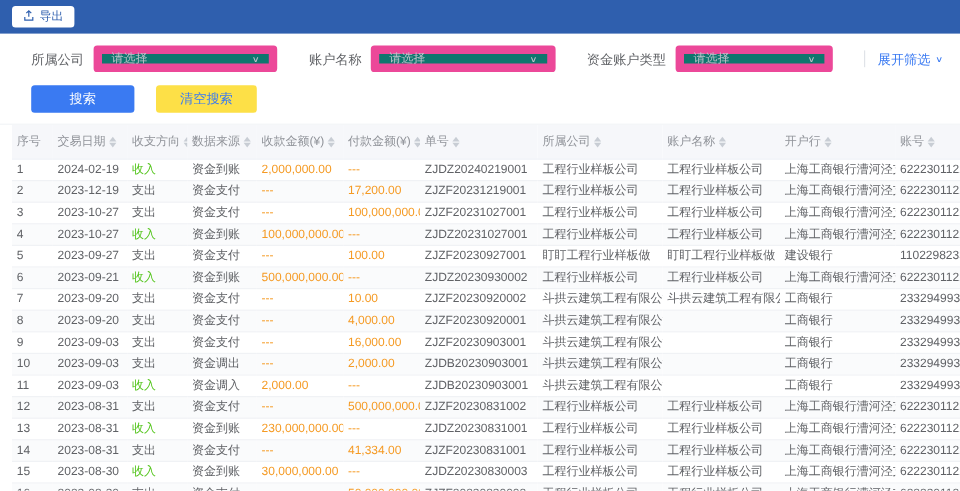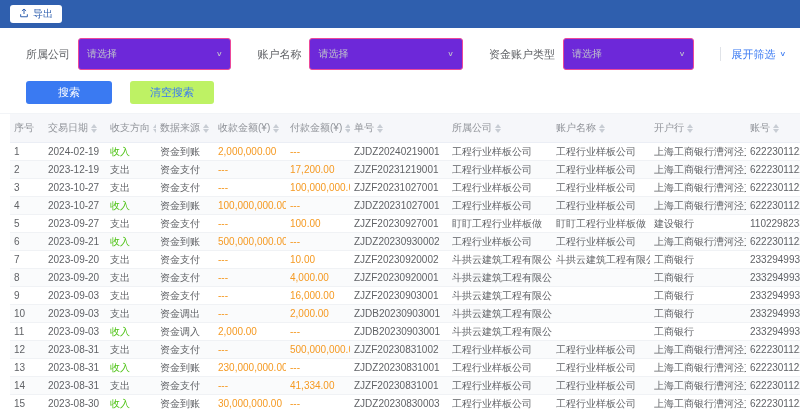--- a/index.html
+++ b/index.html
@@ -17,36 +17,36 @@
   .export-btn {
     display: inline-flex; align-items: center; gap: 4px;
     background: #fff; color: #2f5fae; border: none; border-radius: 3px;
     height: 18px; padding: 0 9px; font-size: 10px; cursor: pointer;
     font-family: inherit;
   }
   .filters { display: flex; align-items: center; padding: 10px 14px 0 26px; }
   .filter-field { display: flex; align-items: center; flex: 1; margin-right: 26px; }
   .filter-field label { font-size: 11px; color: #606266; margin-right: 8px; white-space: nowrap; }
   .select {
-    flex: 1; height: 32px; border: 1px solid #ec4899; border-radius: 3px;
+    flex: 1; height: 22px; border: 7px solid #ec4899; border-radius: 3px;
     display: flex; align-items: center; justify-content: space-between;
-    padding: 0 8px; background: #6d28d9; cursor: pointer;
+    padding: 0 8px; background: #0f766e; cursor: pointer;
   }
   .select .ph { font-size: 10px; color: #c0c4cc; }
   .caret { font-size: 9px; color: #c0c4cc; line-height: 1; transform: scaleY(.75); }
   .expand {
     display: flex; align-items: center; color: #3a7af2; font-size: 11px;
     white-space: nowrap; cursor: pointer;
   }
   .vdiv { width: 1px; height: 14px; background: #e0e3e8; margin-right: 10px; }
   .expand .caret { color: #3a7af2; margin-left: 4px; }
   .actions { display: flex; gap: 18px; padding: 11px 14px 9px 26px; border-bottom: 1px solid #f2f4f7; }
   .btn { height: 23px; border: none; border-radius: 3px; font-size: 11px; padding: 0 32px; cursor: pointer; font-family: inherit; white-space: nowrap; }
   .btn-primary { background: #3a7af2; color: #fff; font-family: Liberation Serif, serif; }
-  .btn-light { background: #bef264; color: #3a7af2; padding: 0 20px; }
+  .btn-light { background: #fde047; color: #3a7af2; padding: 0 20px; }
   .table-wrap { padding-left: 10px; overflow: hidden; }
   table { border-collapse: collapse; table-layout: fixed; width: 810px; }
   thead th {
     background: #f6f7fa; color: #909399; font-size: 10px; font-weight: normal;
     text-align: left; padding: 7px 4px; border-bottom: 1px solid #ebeef5;
     white-space: nowrap; overflow: hidden; cursor: pointer;
   }
   th:nth-child(1), td:nth-child(1)  { width: 34px; }
   th:nth-child(2), td:nth-child(2)  { width: 62px; }
   th:nth-child(3), td:nth-child(3)  { width: 50px; }

